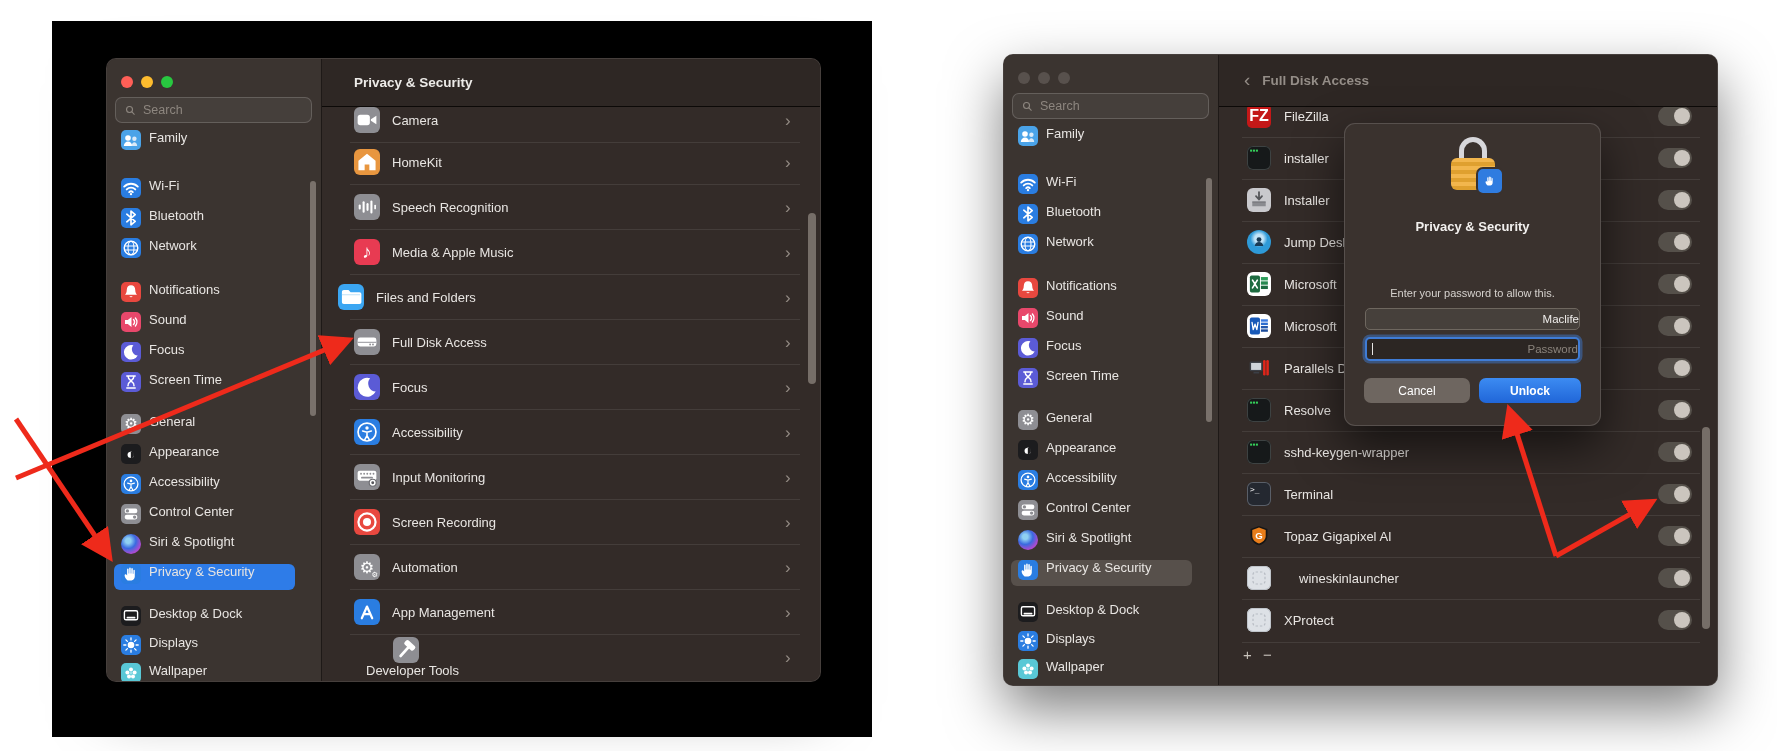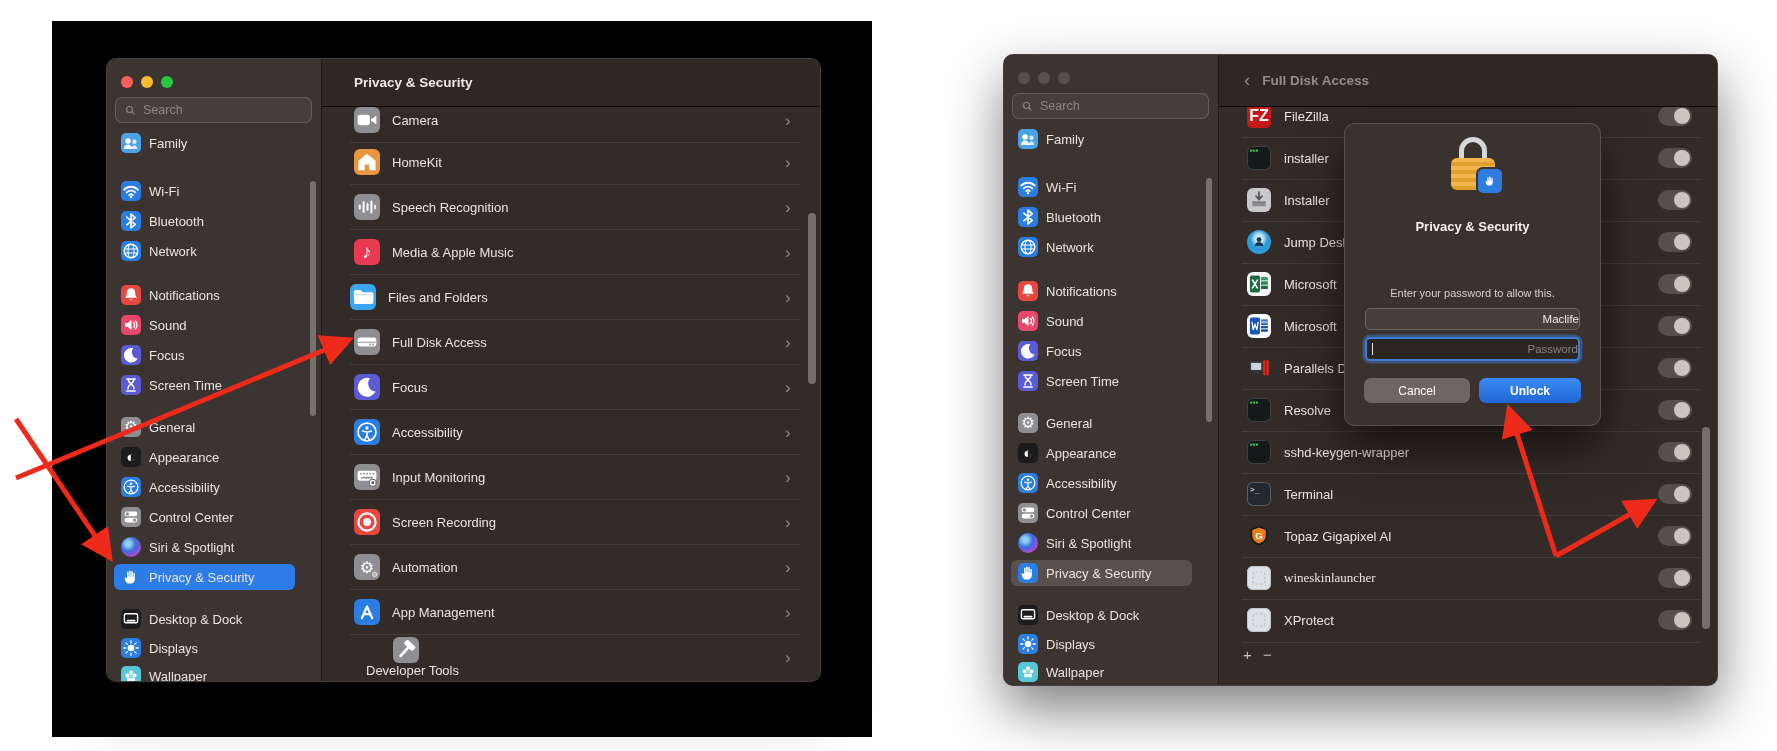--- a/index.html
+++ b/index.html
@@ -19,21 +19,21 @@
   .wintitle{font-size:13.5px;font-weight:bold;color:#edebe8;margin-left:32px;}
   .wintitle.dim{color:#948d87;margin-left:0;}
   .backchev{color:#948d87;font-size:19px;margin:0 12px 2px 25px;cursor:default;}
   .lights{position:absolute;left:14px;top:17px;display:flex;gap:8px;z-index:7;}
   .lights span{width:12px;height:12px;border-radius:50%;display:block;}
   .search{position:absolute;left:8px;top:38px;width:197px;height:26px;border-radius:7px;box-sizing:border-box;
           background:rgba(255,255,255,.055);border:1px solid rgba(255,255,255,.17);
           display:flex;align-items:center;color:#8d867f;z-index:8;}
   .search svg{width:13px;height:13px;margin-left:8px;}
   .search span{font-size:12.5px;margin-left:6px;}
-  .srow{position:absolute;left:7px;width:181px;height:26px;border-radius:6px;display:flex;align-items:center;color:#e8e5e2;}
+  .srow{position:absolute;left:7px;width:181px;height:26px;border-radius:6px;display:flex;align-items:flex-start;color:#e8e5e2;}
   .srow .slabel{font-size:13px;margin-left:8px;white-space:nowrap;}
   .row{position:absolute;display:flex;align-items:center;color:#e8e5e2;z-index:1;}
   .row .rlabel{font-size:13px;white-space:nowrap;}
   .hdiv{position:absolute;height:1px;background:rgba(255,255,255,.085);z-index:1;}
   .chev{position:absolute;color:#938b84;font-size:17px;line-height:1;z-index:1;}
   .tg{position:absolute;width:34px;height:20px;border-radius:10px;background:#55504a;z-index:1;}
   .tg i{position:absolute;right:2px;top:2px;width:16px;height:16px;border-radius:50%;background:#cbc5be;display:block;}
   .sb{position:absolute;border-radius:4px;background:rgba(163,155,146,.6);z-index:9;}
   .ic{position:relative;display:inline-flex;align-items:center;justify-content:center;flex:none;overflow:hidden;}
   .ic svg{width:100%;height:100%;display:block;}
@@ -286,21 +286,21 @@
           <span class="chev" style="left: 463px; top: 140px;">›</span>
           <div class="hdiv" style="left: 28px; top: 170px; width: 450px;"></div>
           <div class="row" style="left: 32px; top: 173px; height: 40px;">
             <span class="ic" style="width:26px;height:26px;background:#e83b52;border-radius:6px;">
               <span class="glyph" style="font-size:18.72px;">♪</span>
             </span>
             <span class="rlabel" style="margin-left: 12px;">Media &amp; Apple Music</span>
           </div>
           <span class="chev" style="left: 463px; top: 185px;">›</span>
           <div class="hdiv" style="left: 28px; top: 215px; width: 450px;"></div>
-          <div class="row" style="left: 28px; top: 218px; height: 40px;">
+          <div class="row" style="left: 16px; top: 218px; height: 40px;">
             <span class="ic" style="width:26px;height:26px;background:#3ba6f2;border-radius:6px;">
               <svg viewBox="0 0 20 20">
                 <path d="M3 6.2c0-.9.6-1.5 1.5-1.5h3.6l1.6 1.7h6.8c.9 0 1.5.6 1.5 1.5v5.9c0 .9-.6 1.5-1.5 1.5h-12c-.9 0-1.5-.6-1.5-1.5z" fill="#fff"></path>
                 <path d="M3 8.3h14" stroke="#bfe2f8" stroke-width=".8"></path>
               </svg>
             </span>
             <span class="rlabel" style="margin-left: 12px;">Files and Folders</span>
           </div>
           <span class="chev" style="left: 463px; top: 230px;">›</span>
           <div class="hdiv" style="left: 28px; top: 260px; width: 450px;"></div>
@@ -747,21 +747,21 @@
           <div class="tg" style="left: 439px; top: 471px;">
             <i></i>
           </div>
           <div class="hdiv" style="left: 23px; top: 502px; width: 458px;"></div>
           <div class="row" style="left: 28px; top: 504px; height: 38px;">
             <span class="ic" style="width:24px;height:24px;background:#dde1e6;border-radius:6px;box-shadow:inset 0 0 0 1px #bfc4ca;">
               <svg viewBox="0 0 20 20">
                 <rect x="5" y="5" width="10" height="10" rx="2.2" fill="none" stroke="#b8bdc4" stroke-width="1" stroke-dasharray="2 1.6"></rect>
               </svg>
             </span>
-            <span class="rlabel" style="margin-left: 13px; font-family: Liberation Serif, serif;">wineskinlauncher</span>
+            <span class="rlabel" style="margin-left: 28px;">wineskinlauncher</span>
           </div>
           <div class="tg" style="left: 439px; top: 513px;">
             <i></i>
           </div>
           <div class="hdiv" style="left: 23px; top: 544px; width: 458px;"></div>
           <div class="row" style="left: 28px; top: 546px; height: 38px;">
             <span class="ic" style="width:24px;height:24px;background:#dde1e6;border-radius:6px;box-shadow:inset 0 0 0 1px #bfc4ca;">
               <svg viewBox="0 0 20 20">
                 <rect x="5" y="5" width="10" height="10" rx="2.2" fill="none" stroke="#b8bdc4" stroke-width="1" stroke-dasharray="2 1.6"></rect>
               </svg>

